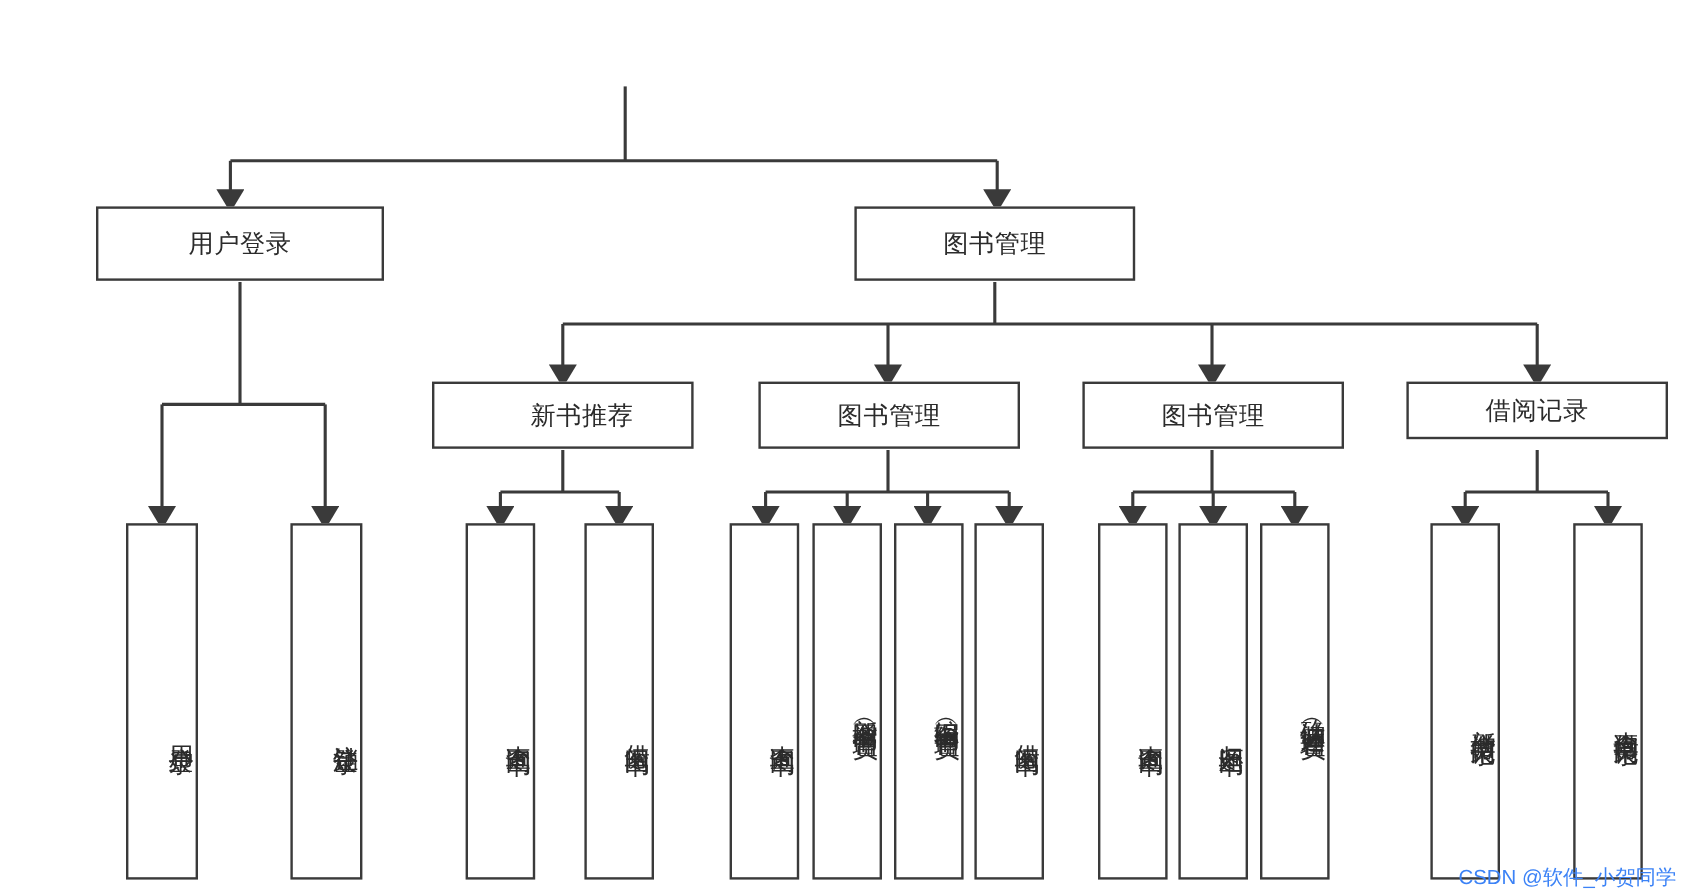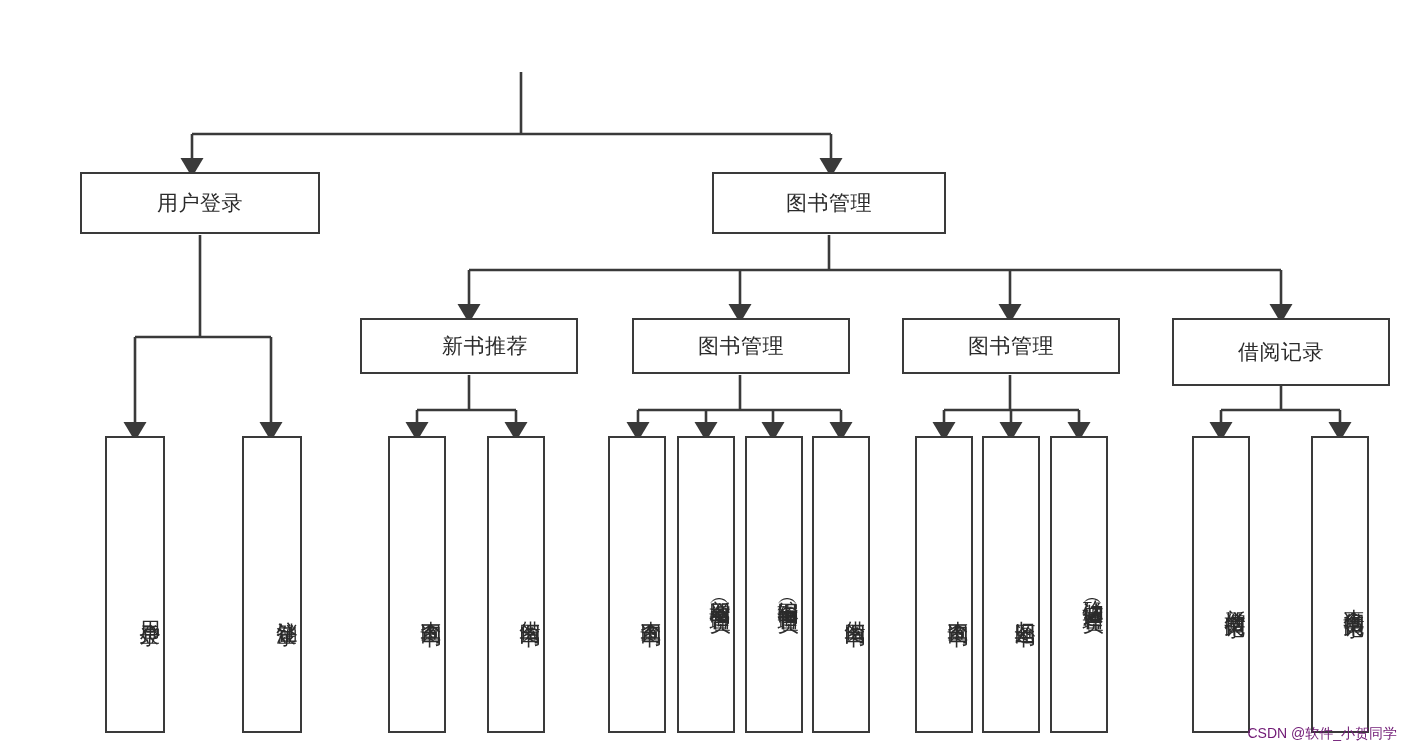--- a/index.html
+++ b/index.html
@@ -52,22 +52,22 @@
   .node.vert.tall-pad {
     padding-top: 14px;
   }
   .node.vert.mid-pad {
     padding-top: 26px;
   }
   .watermark {
     position: absolute;
     right: 8px;
     bottom: 4px;
-    font-size: 14px;
-    color: #701a75;
+    font-size: 17px;
+    color: #3b82f6;
     white-space: nowrap;
     font-family: "Liberation Sans", "DejaVu Sans", sans-serif;
   }
 </style>
 </head>
 <body>
 
 <div id="canvas">
 
   <svg class="wires" viewBox="0 0 1405 747">
@@ -120,21 +120,21 @@
     </g>
   </svg>
 
 
   <div class="node horiz" style="left:80px; top:172px; width:240px; height:62px;">用户登录</div>
   <div class="node horiz" style="left:712px; top:172px; width:234px; height:62px;text-align:center;">图书管理</div>
 
   <div class="node horiz" style="left:360px; top:318px; width:218px; height:56px;padding-left:32px;">新书推荐</div>
   <div class="node horiz" style="left:632px; top:318px; width:218px; height:56px;">图书管理</div>
   <div class="node horiz" style="left:902px; top:318px; width:218px; height:56px;">图书管理</div>
-  <div class="node horiz" style="left:1172px; top:318px; width:218px; height:68px;">借阅记录</div>
+  <div class="node horiz" style="left:1172px; top:318px; width:218px; height:48px;">借阅记录</div>
 
   <div class="node vert" style="left:105px; top:436px; width:60px; height:297px;">用户登录</div>
   <div class="node vert" style="left:242px; top:436px; width:60px; height:297px;">注销登录</div>
 
   <div class="node vert" style="left:388px; top:436px; width:58px; height:297px;">查询图书</div>
   <div class="node vert" style="left:487px; top:436px; width:58px; height:297px;">借阅图书</div>
 
   <div class="node vert" style="left:608px; top:436px; width:58px; height:297px;">查询图书</div>
   <div class="node vert tall-pad" style="left:677px; top:436px; width:58px; height:297px;">新增图书（管理员）</div>
   <div class="node vert tall-pad" style="left:745px; top:436px; width:58px; height:297px;">编辑图书（管理员）</div>

